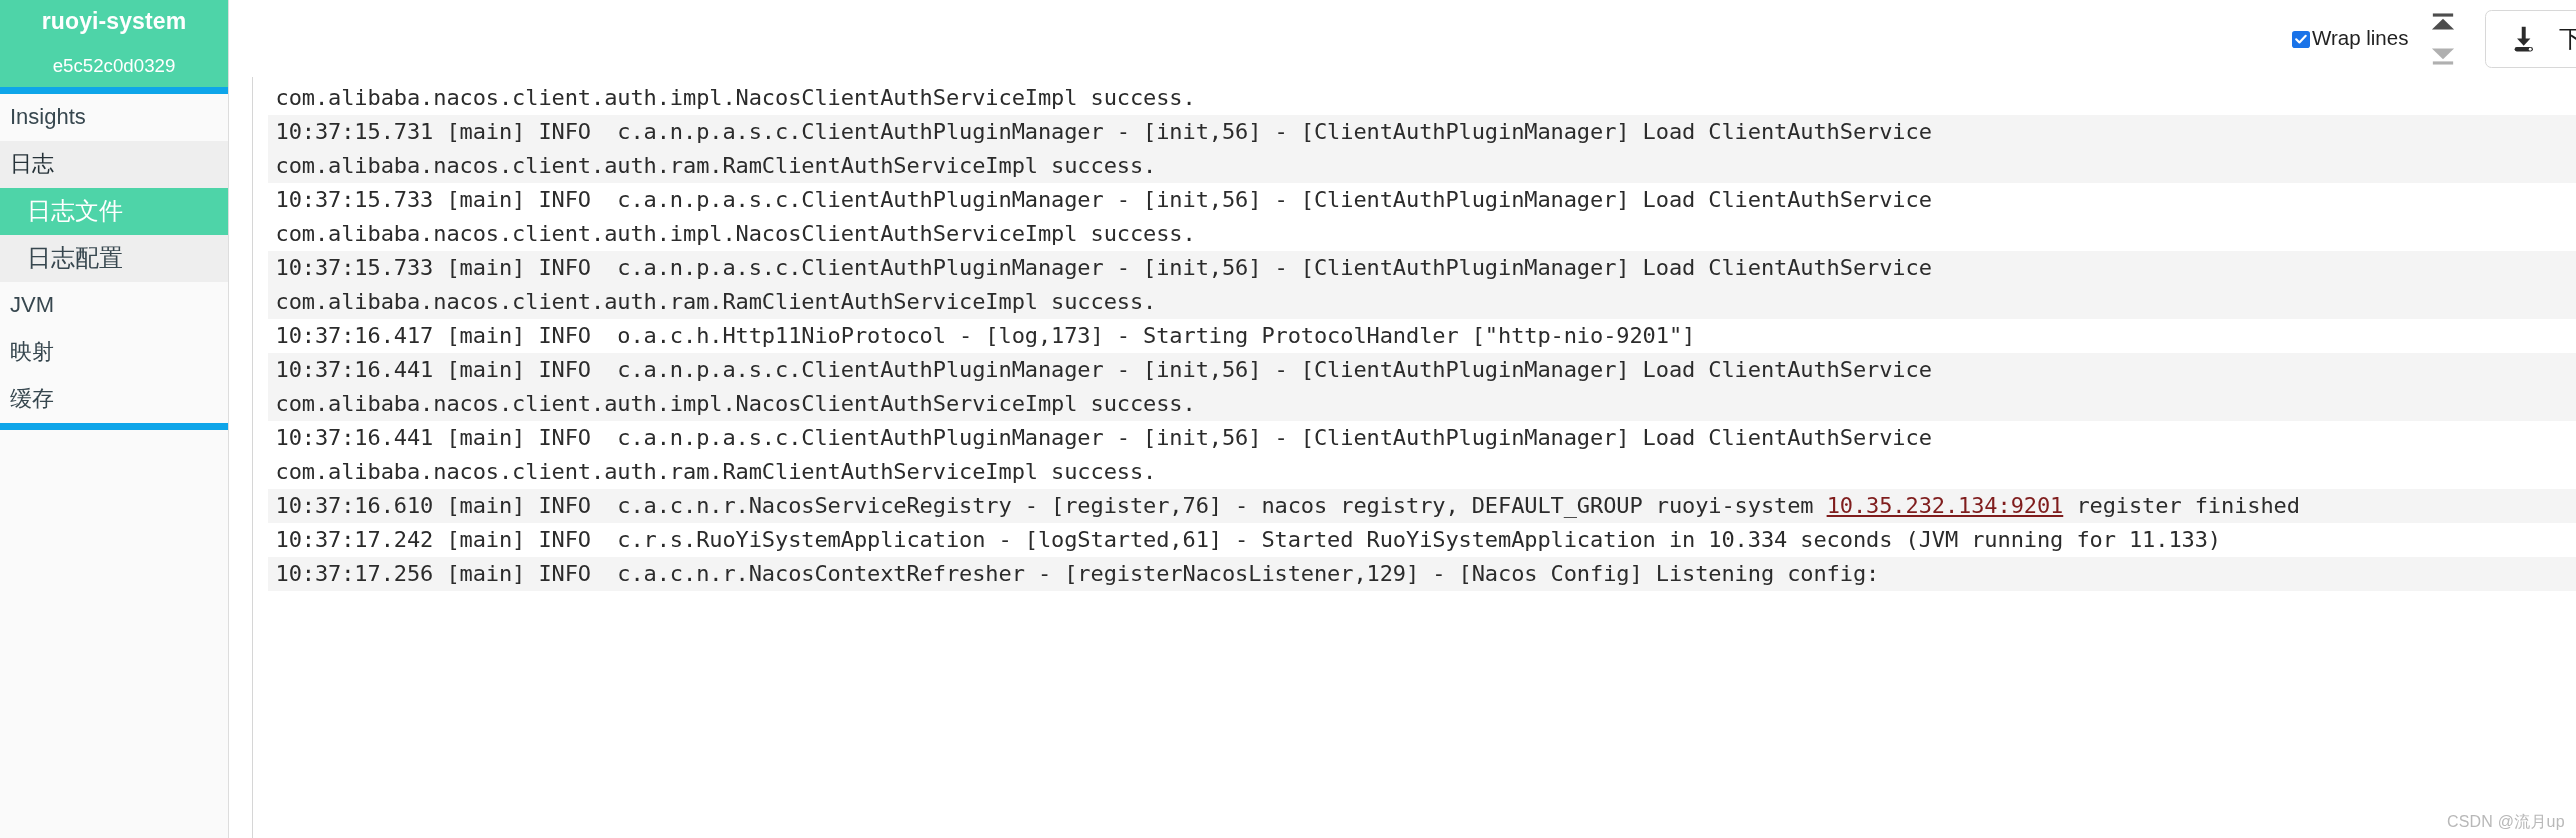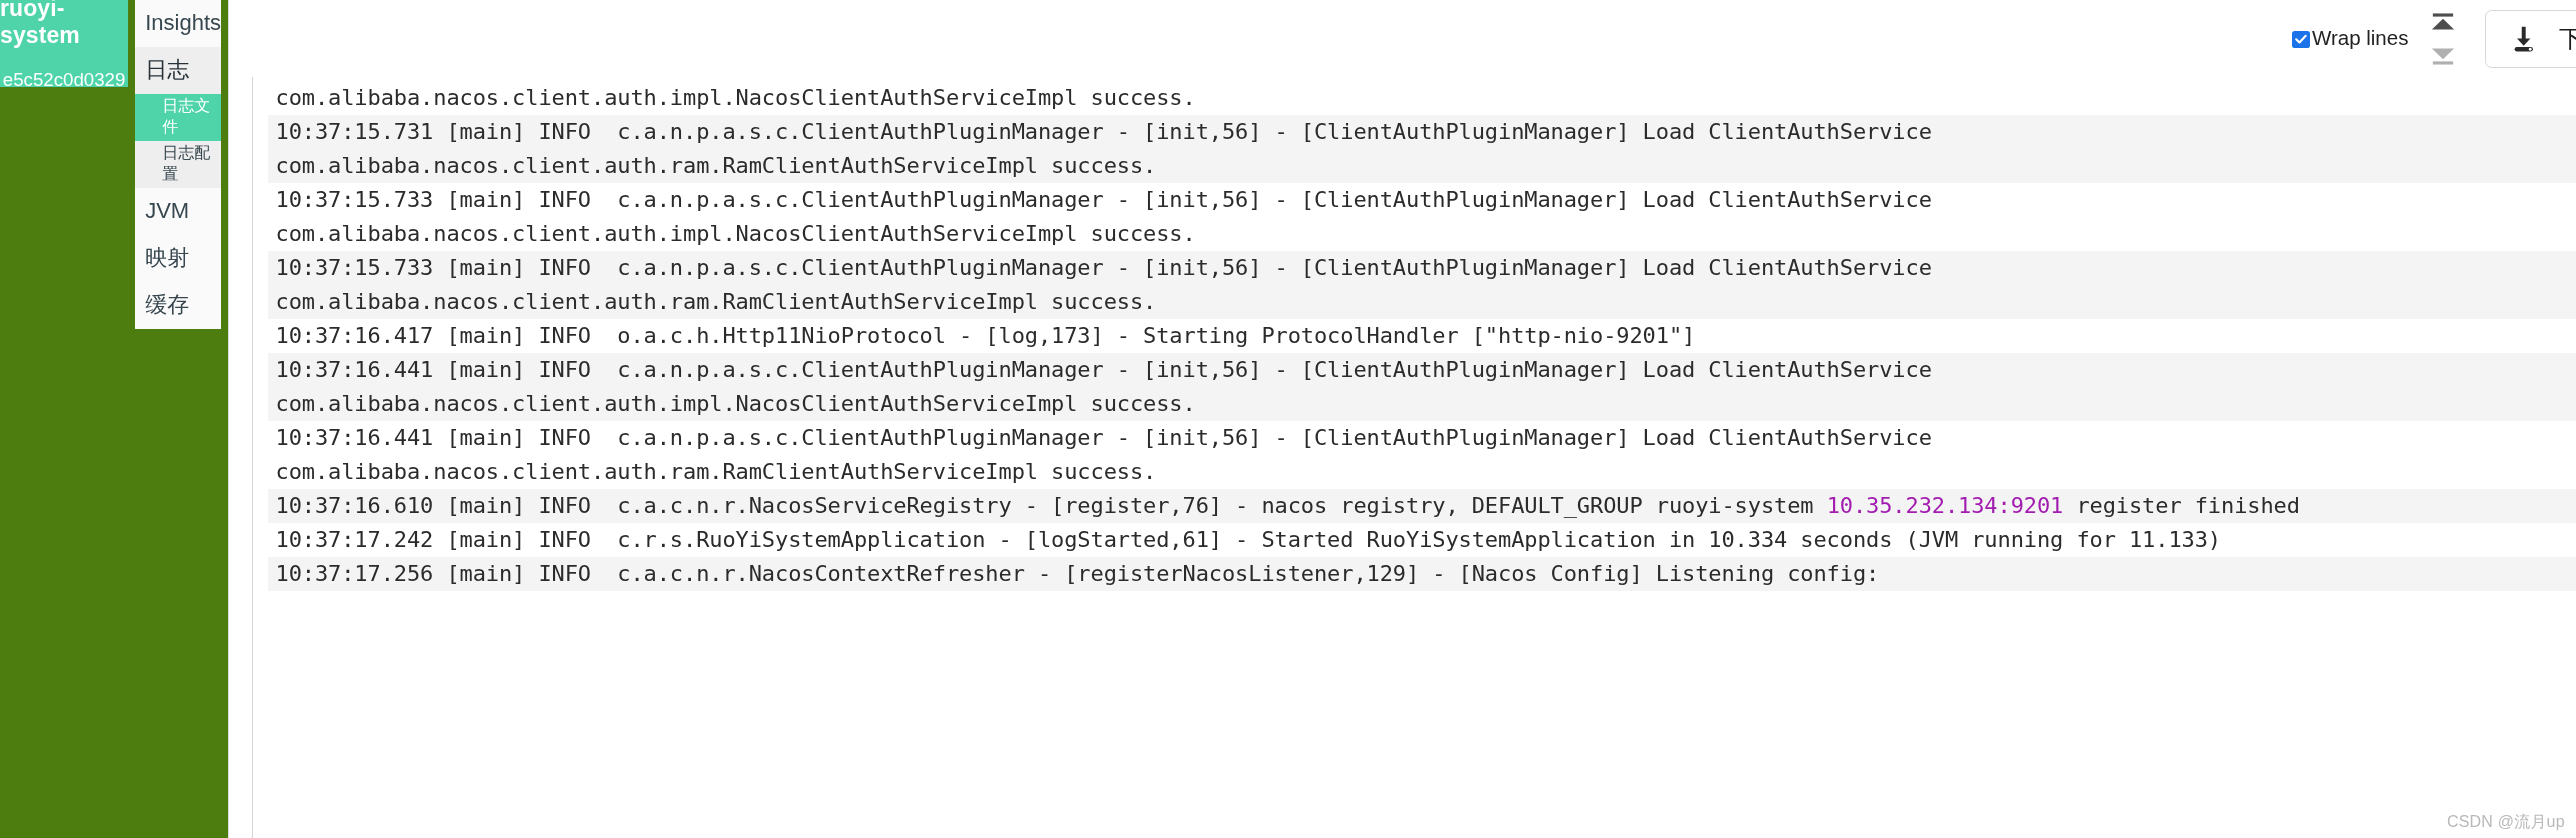--- a/index.html
+++ b/index.html
@@ -20,25 +20,25 @@
     width: 2576px;
     height: 838px;
     position: relative;
   }
 
   
   .sidebar {
     width: 229px;
     min-width: 229px;
     height: 838px;
-    background: #4d7c0f;
+    background: #0ea5e9;
     border-right: 0.9px solid #dddddd;
     box-sizing: border-box;
     display: flex;
-    flex-direction: row;
+    flex-direction: column;
     overflow: hidden;
     gap: 7px;
   }
   .sidebar-header {
     background: #4ed4a8;
     height: 87px;
     min-height: 87px;
     display: flex;
     flex-direction: column;
     align-items: center;
@@ -65,21 +65,21 @@
     align-items: center;
     padding-left: 10px;
     font-size: 22px;
     color: #37474f;
     box-sizing: border-box;
     background: #fafafa;
     border-bottom: 0.9px solid transparent;
   }
   .nav-item.level-2 {
     padding-left: 27px;
-    font-size: 16px;
+    font-size: 24px;
   }
   .nav-item.state-group {
     background: #eeeeee;
     color: #263238;
   }
   .nav-item.state-selected {
     background: #4ed4a8;
     color: #ffffff;
   }
   .nav-item.state-subtle {
@@ -207,21 +207,22 @@
     background: #ffffff;
     padding: 0 7.5px 0 7.5px;
     white-space: pre-wrap;
     word-break: break-word;
     letter-spacing: -0.1px;
   }
   .log-row.alt {
     background: #f4f4f4;
   }
   .log-row .ip-highlight {
-    color: #a21caf;
+    color: #7f1d1d;
+    text-decoration: underline;
   }
 
   
   .watermark {
     position: absolute;
     right: 11.2px;
     bottom: 4.7px;
     font-size: 16px;
     color: #b8b8b8;
     font-family: "Liberation Sans", sans-serif;

